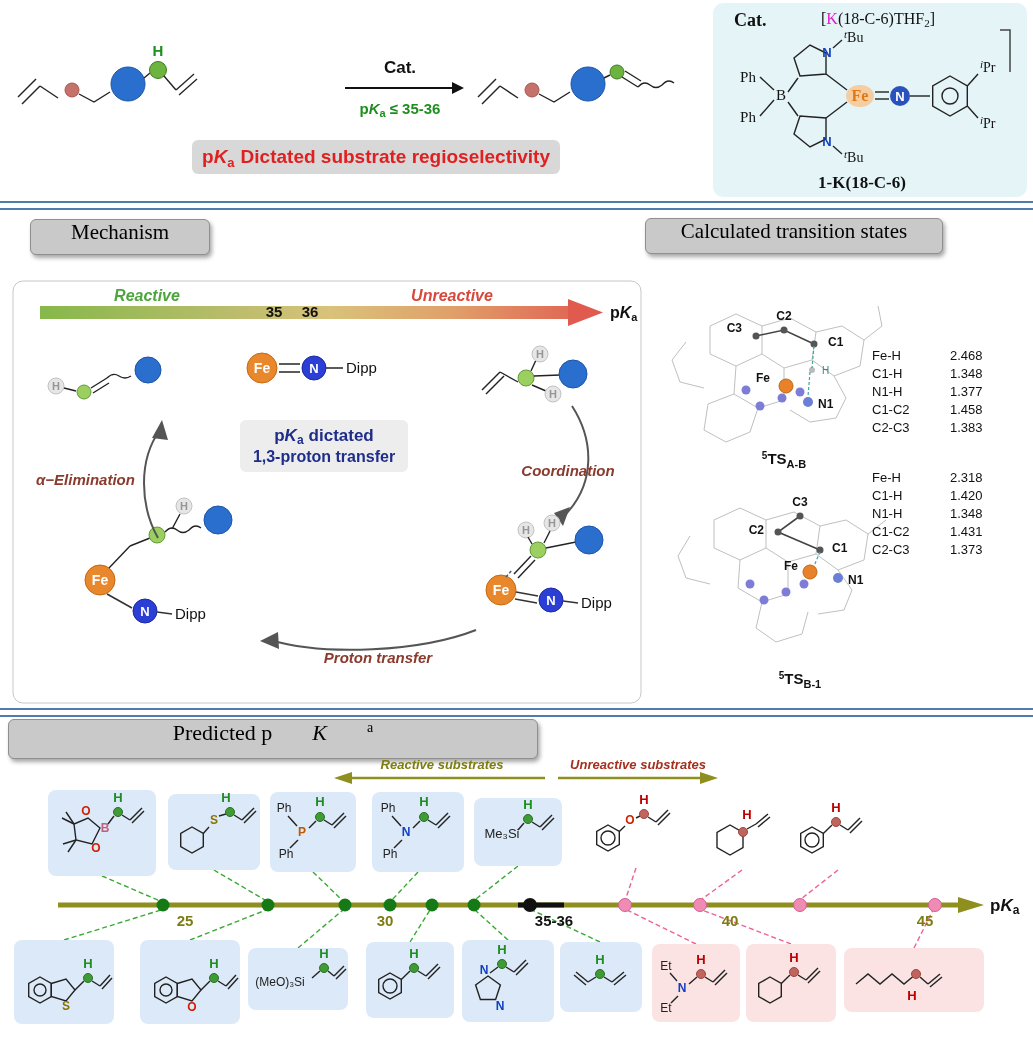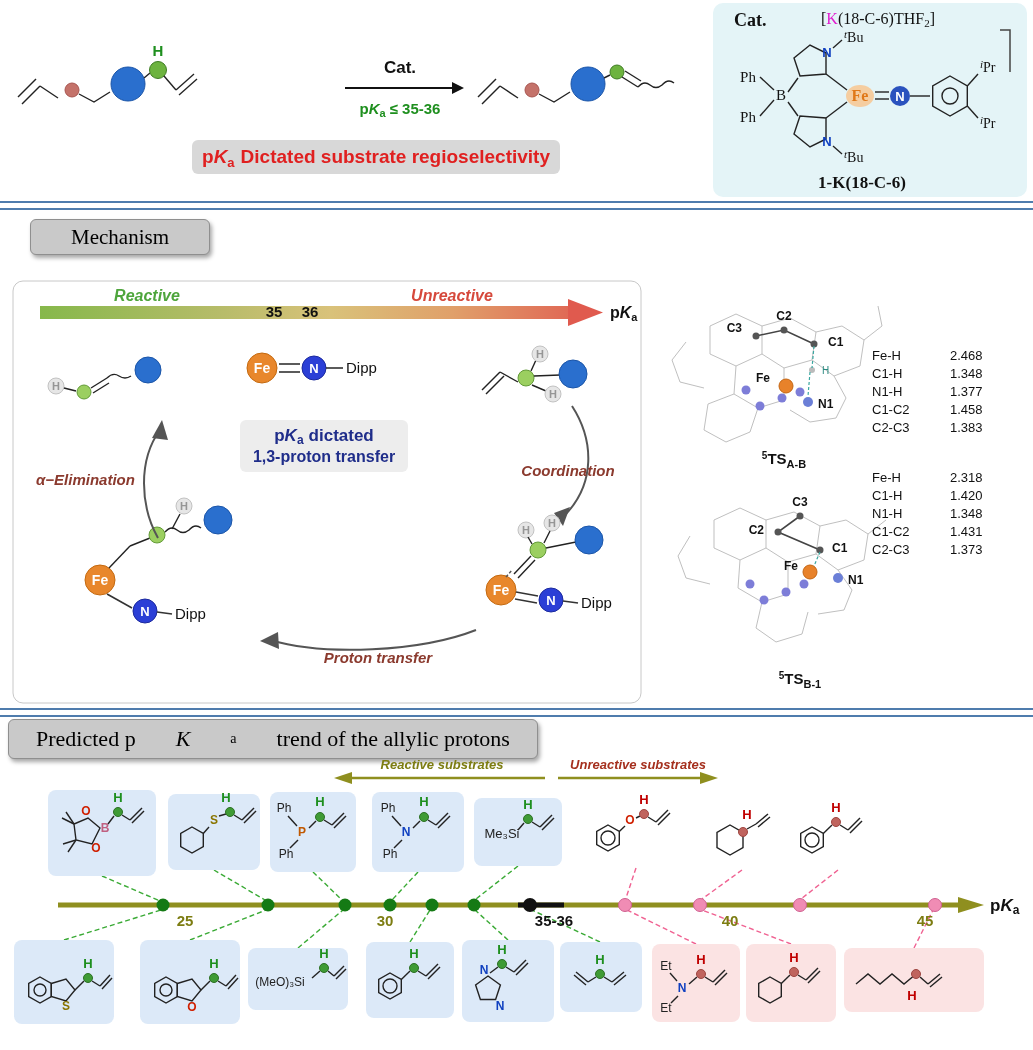--- a/index.html
+++ b/index.html
@@ -4,21 +4,21 @@
 <style>
   html,body{margin:0;padding:0;background:#fff;}
   #canvas{position:relative;width:1033px;height:1050px;background:#fff;overflow:hidden;
           font-family:"Liberation Sans",sans-serif;}
   svg{position:absolute;left:0;top:0;}
   .rule{position:absolute;left:0;width:1033px;height:5px;
         border-top:2px solid #4f7cad;border-bottom:2px solid #4f7cad;}
   .hdr{position:absolute;background:#c9c9c9;border:1px solid #8f8f8f;border-radius:6px;
        box-shadow:2px 3px 4px rgba(0,0,0,.35);
        font-family:"Liberation Serif",serif;font-size:21px;color:#000;
-       display:flex;align-items:center;justify-content:center;}
+       display:flex;align-items:flex-start;justify-content:center;}
   .hdr sub{font-size:14px;}
   
   .bd{stroke:#222;stroke-width:1.4;fill:none;}
   .bd2{stroke:#333;stroke-width:1.6;fill:none;}
   .mesh{stroke:#b8b8b8;stroke-width:0.9;fill:none;}
   .cbond{stroke:#444;stroke-width:1.6;fill:none;}
   .dashT{stroke:#3aa7a0;stroke-width:1.2;stroke-dasharray:3 2;fill:none;}
   .dashG{stroke:#3aaa35;stroke-width:1.4;stroke-dasharray:5 3;fill:none;}
   .dashP{stroke:#f06292;stroke-width:1.4;stroke-dasharray:5 3;fill:none;}
   .gn{fill:#3f9b35;stroke:#2c7024;}
@@ -131,20 +131,23 @@
       </g>
       <text class="serif" x="862" y="188" text-anchor="middle" font-size="17" font-weight="bold" fill="#111">1-K(18-C-6)</text>
     </g>
   </svg>
 
   <div class="rule" style="top:201px;"></div>
 
   <div class="hdr" style="left:30px;top:219px;width:178px;height:34px;">
     <span>Mechanism</span>
   </div>
+  <div class="hdr" style="left:645px;top:218px;width:296px;height:34px;">
+    <span>Calculated transition states</span>
+  </div>
 
   <svg style="left:12px;top:280px;" width="630" height="424" viewBox="0 0 630 424">
     <defs>
       <linearGradient id="rg" x1="0" y1="0" x2="1" y2="0">
         <stop offset="0%" stop-color="#86b84b"></stop>
           <stop offset="35%" stop-color="#b8bc6a"></stop>
         <stop offset="55%" stop-color="#d9c27a"></stop>
           <stop offset="78%" stop-color="#e0a06a"></stop>
         <stop offset="100%" stop-color="#e06a56"></stop>
       </linearGradient>
@@ -342,21 +345,20 @@
     </g>
     <text x="150" y="402" text-anchor="middle" font-size="15" font-weight="bold" fill="#111"><tspan dy="-5" font-size="10">5</tspan><tspan dy="5">TS</tspan><tspan dy="4" font-size="11">B-1</tspan></text>
   </svg>
 
   <div class="rule" style="top:708px;"></div>
 
   <div class="hdr" style="left:8px;top:719px;width:528px;height:38px;font-size:22px;gap:40px;">
     <span>Predicted p</span>
       <i>K</i>
       <sub>a</sub>
-      <span> trend of the allylic protons</span>
   </div>
 
   <svg style="left:0;top:758px;" width="1033" height="292" viewBox="0 0 1033 292">
 
     <g>
       <line x1="340" y1="20" x2="545" y2="20" stroke="#8f8f1f" stroke-width="2.5"></line>
       <polygon points="352,14 334,20 352,26" fill="#8f8f1f"></polygon>
       <text x="442" y="11" text-anchor="middle" font-size="13" font-weight="bold" font-style="italic" fill="#7d7d12">Reactive substrates</text>
     </g>
     <g>

